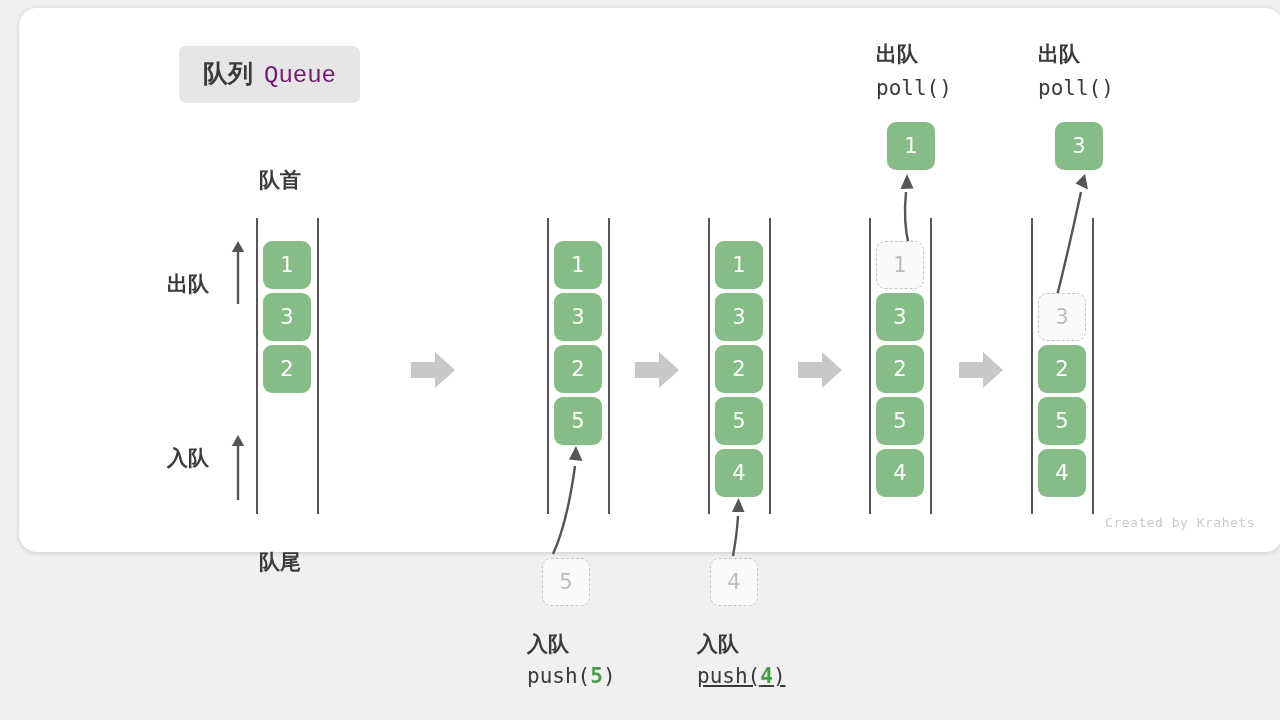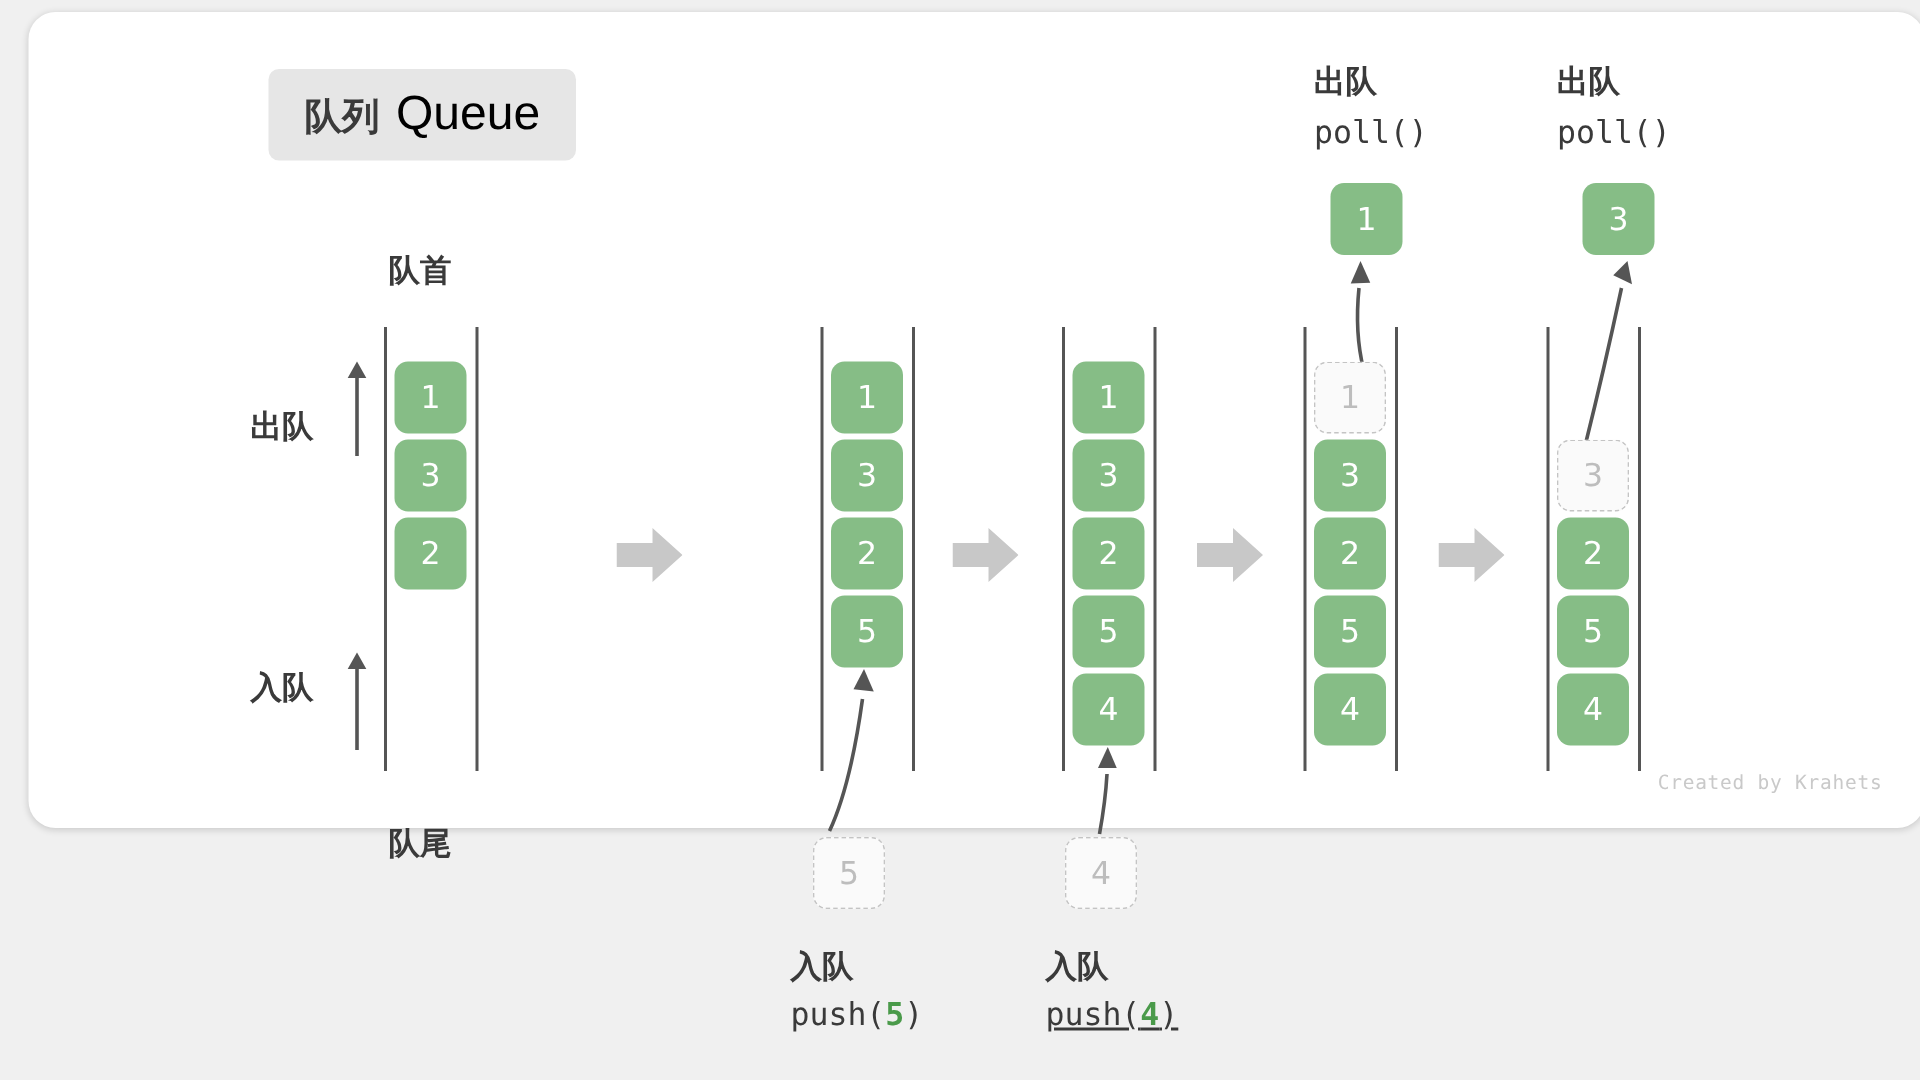--- a/index.html
+++ b/index.html
@@ -24,22 +24,22 @@
     padding:11px 24px 13px 24px;
     background:#e6e6e6;border-radius:7px;
     display:flex;align-items:baseline;gap:11px;
     white-space:nowrap;
   }
   #title-badge .cn{
     font-size:25px;font-weight:bold;color:#3a3a3a;
     font-family:"DejaVu Sans","Liberation Sans",sans-serif;
   }
   #title-badge .en{
-    font-size:32px;color:#000000;
-    font-family:Liberation Sans, sans-serif;
+    font-size:24px;color:#701a75;
+    font-family:Liberation Mono, monospace;
   }
 
   
   .cn-label{
     font-family:"DejaVu Sans","Liberation Sans",sans-serif;
     font-weight:bold;color:#3a3a3a;font-size:21px;
     white-space:nowrap;
   }
   .mono{
     font-family:"DejaVu Sans Mono","Liberation Mono",monospace;

